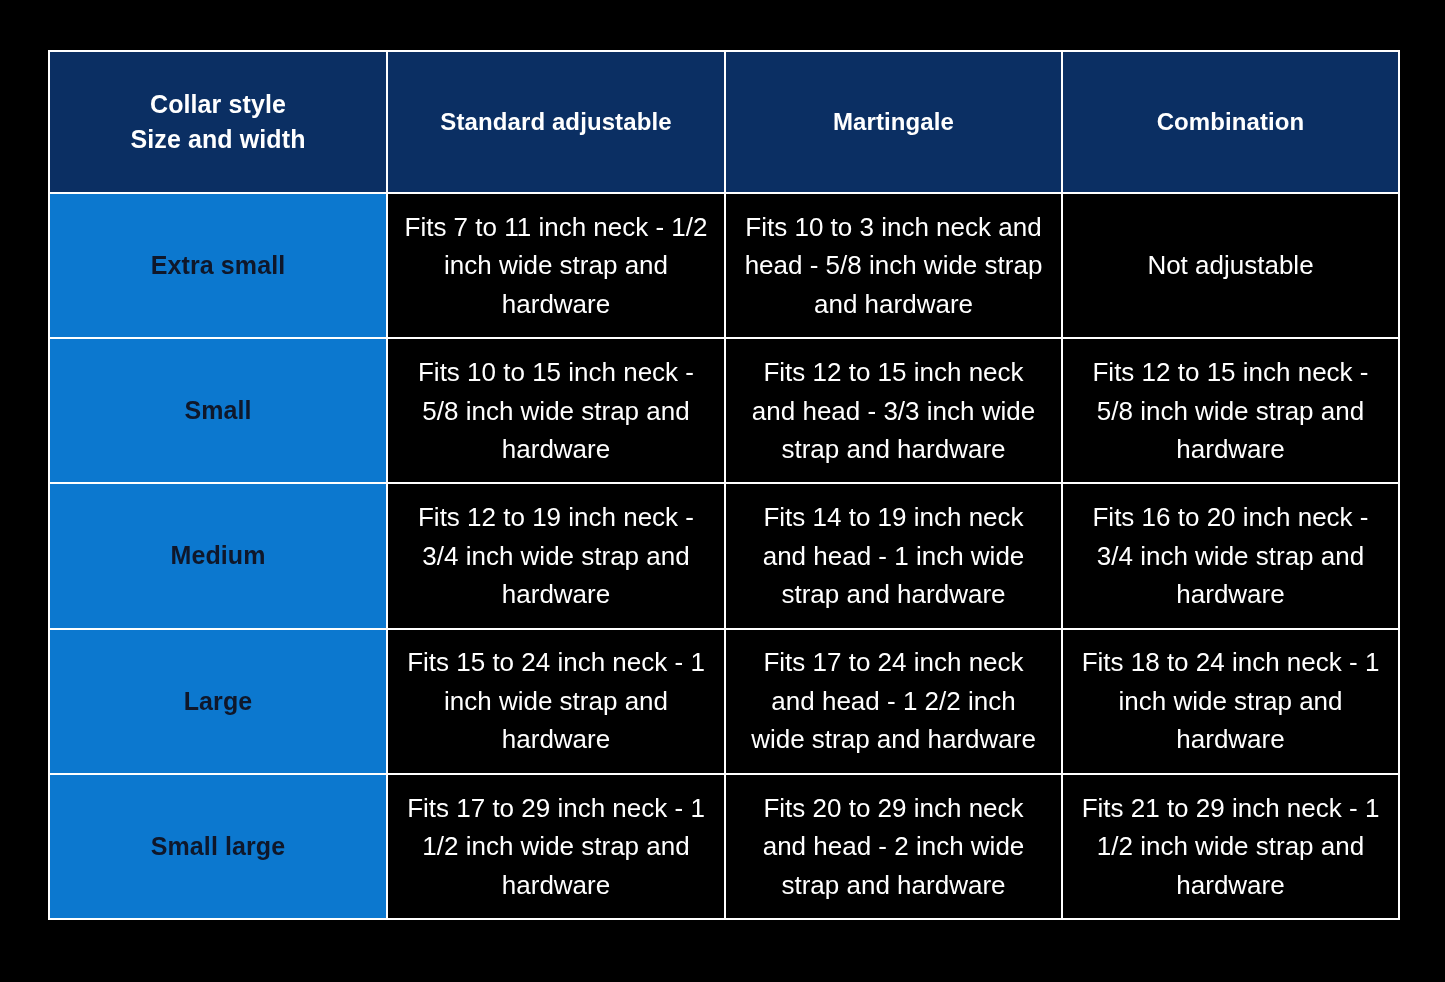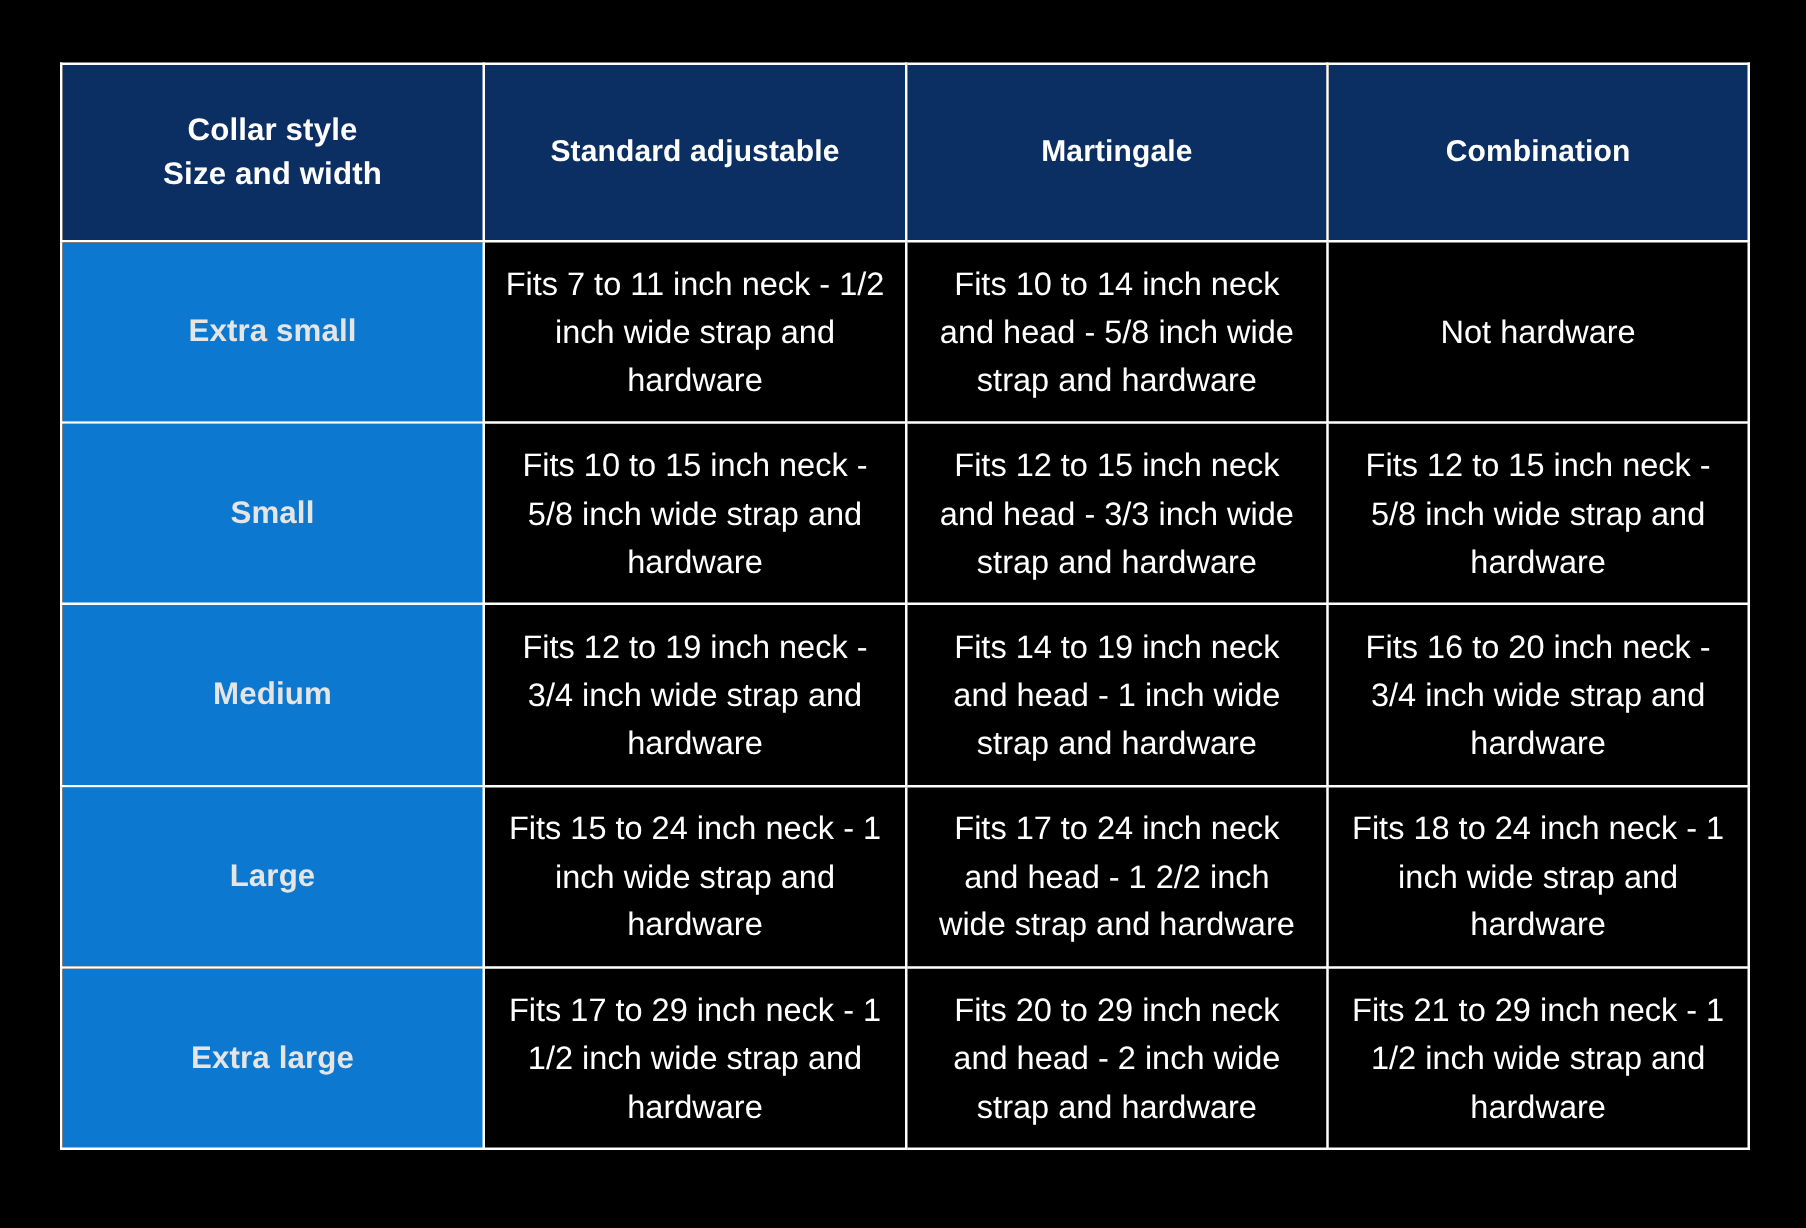--- a/index.html
+++ b/index.html
@@ -53,21 +53,21 @@
     padding: 6px 10px;
     letter-spacing: 0.1px;
   }
   thead th.corner {
     font-size: 25px;
     line-height: 1.4;
   }
 
   tbody th.rowhead {
     background: #0c78cf;
-    color: #e5e5e5;
+    color: #0f172a;
     font-weight: bold;
     font-size: 25px;
     padding: 6px 10px;
     letter-spacing: 0.1px;
   }
 
   tbody td.cell {
     background: #000000;
     color: #ffffff;
     font-weight: normal;
@@ -101,42 +101,42 @@
         </th>
         <th>Standard adjustable</th>
         <th>Martingale</th>
         <th>Combination</th>
       </tr>
     </thead>
     <tbody>
       <tr>
         <th class="rowhead">Extra small</th>
         <td class="cell">Fits 7 to 11 inch neck - 1/2 inch wide strap and hardware</td>
-        <td class="cell">Fits 10 to 14 inch neck and head - 5/8 inch wide strap and hardware</td>
-        <td class="cell">Not hardware</td>
+        <td class="cell">Fits 10 to 3 inch neck and head - 5/8 inch wide strap and hardware</td>
+        <td class="cell">Not adjustable</td>
       </tr>
       <tr>
         <th class="rowhead">Small</th>
         <td class="cell">Fits 10 to 15 inch neck - 5/8 inch wide strap and hardware</td>
         <td class="cell">Fits 12 to 15 inch neck and head - 3/3 inch wide strap and hardware</td>
         <td class="cell">Fits 12 to 15 inch neck - 5/8 inch wide strap and hardware</td>
       </tr>
       <tr>
         <th class="rowhead">Medium</th>
         <td class="cell">Fits 12 to 19 inch neck - 3/4 inch wide strap and hardware</td>
         <td class="cell">Fits 14 to 19 inch neck and head - 1 inch wide strap and hardware</td>
         <td class="cell">Fits 16 to 20 inch neck - 3/4 inch wide strap and hardware</td>
       </tr>
       <tr>
         <th class="rowhead">Large</th>
         <td class="cell">Fits 15 to 24 inch neck - 1 inch wide strap and hardware</td>
         <td class="cell">Fits 17 to 24 inch neck and head - 1 2/2 inch wide strap and hardware</td>
         <td class="cell">Fits 18 to 24 inch neck - 1 inch wide strap and hardware</td>
       </tr>
       <tr>
-        <th class="rowhead">Extra large</th>
+        <th class="rowhead">Small large</th>
         <td class="cell">Fits 17 to 29 inch neck - 1 1/2 inch wide strap and hardware</td>
         <td class="cell">Fits 20 to 29 inch neck and head - 2 inch wide strap and hardware</td>
         <td class="cell">Fits 21 to 29 inch neck - 1 1/2 inch wide strap and hardware</td>
       </tr>
     </tbody>
   </table>
 </div>
 
 </body></html>

